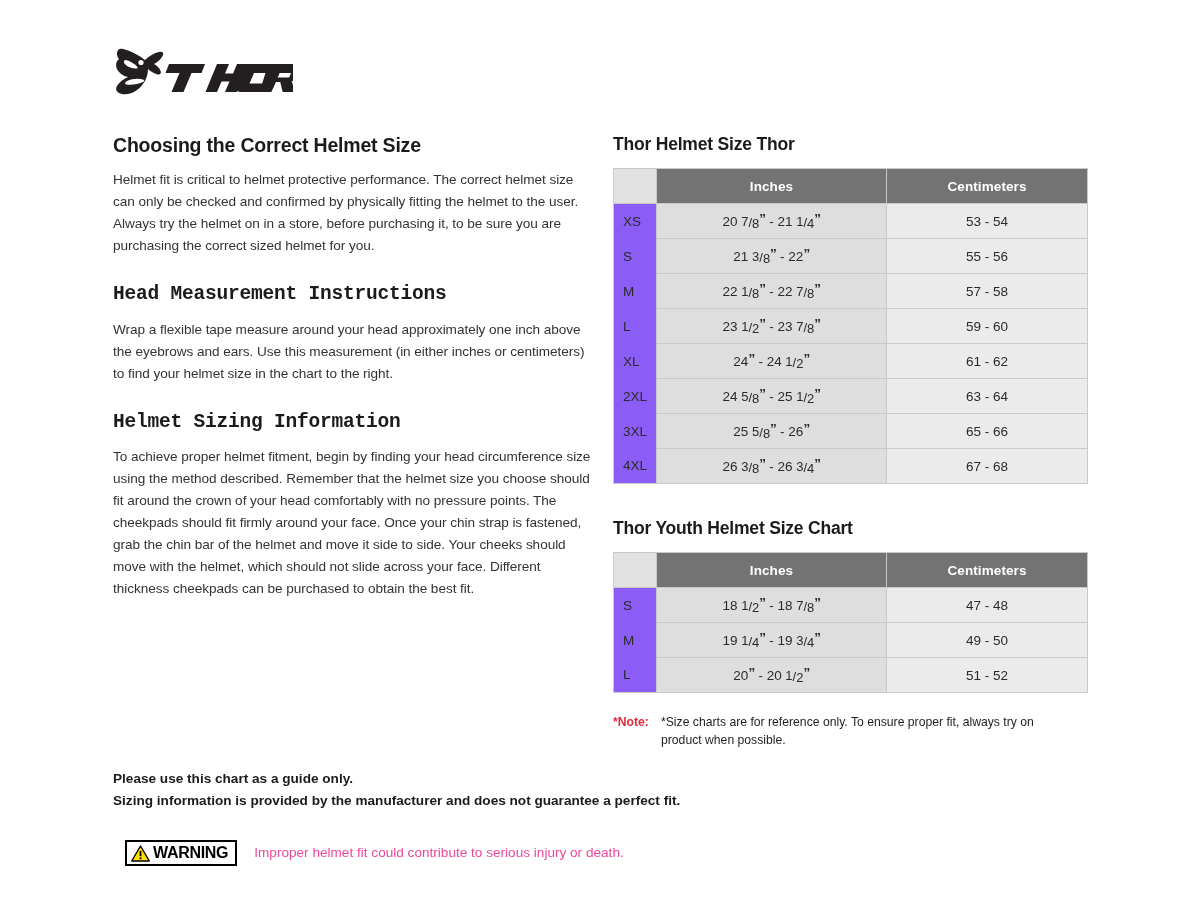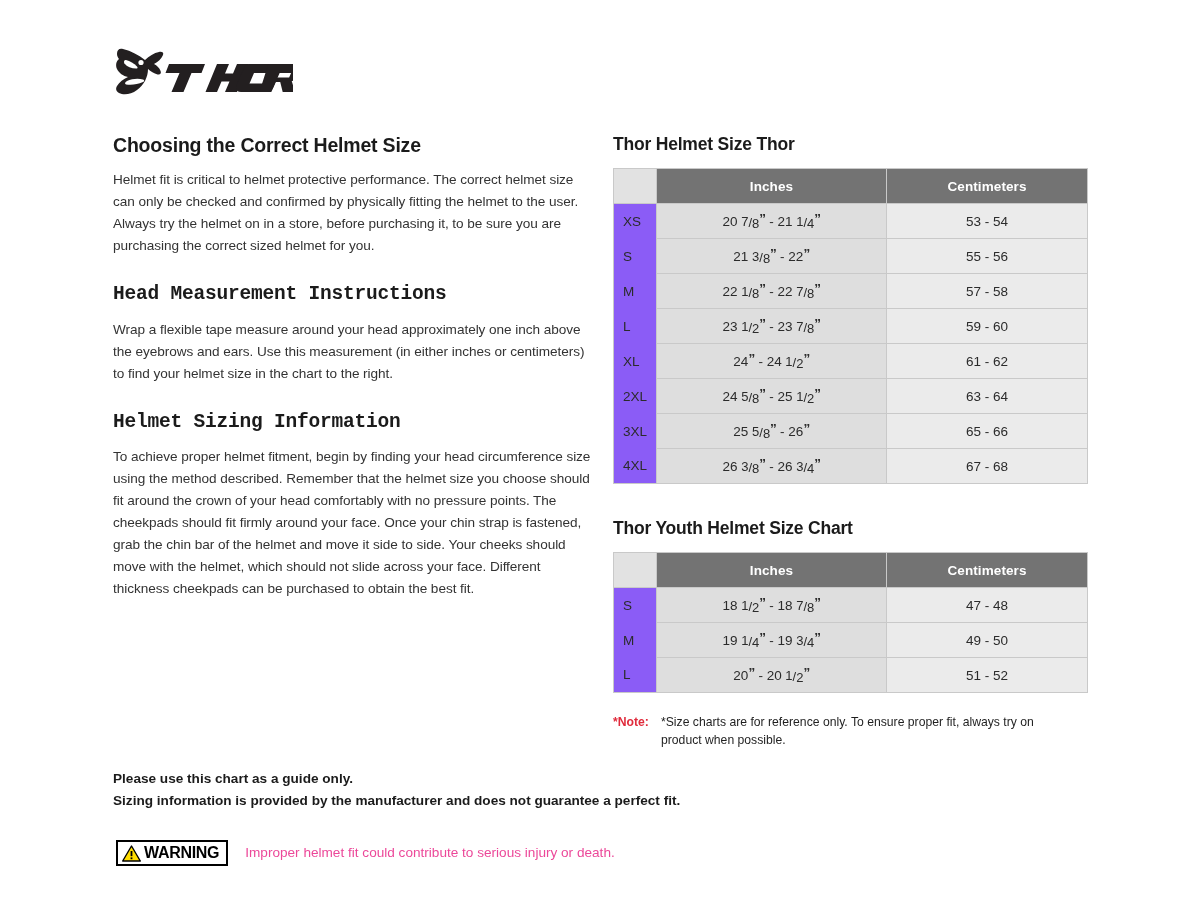--- a/index.html
+++ b/index.html
@@ -183,21 +183,21 @@
     top: 768px;
     width: 700px;
     font-size: 13.6px;
     font-weight: bold;
     line-height: 1.62;
     color: #1b1b1b;
   }
 
   .warning-row {
     position: absolute;
-    left: 116px;
+    left: 125px;
     top: 840px;
     display: flex;
     align-items: center;
   }
   .warning-badge {
     display: flex;
     align-items: center;
     border: 2px solid #000000;
     background: #ffffff;
     height: 20px;

